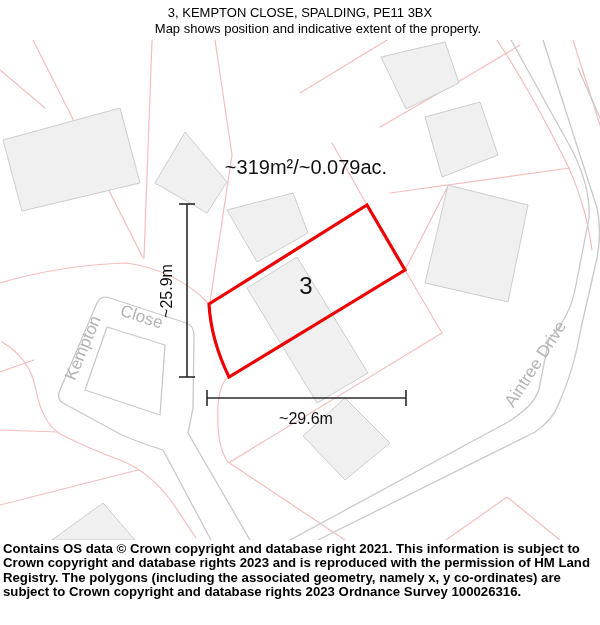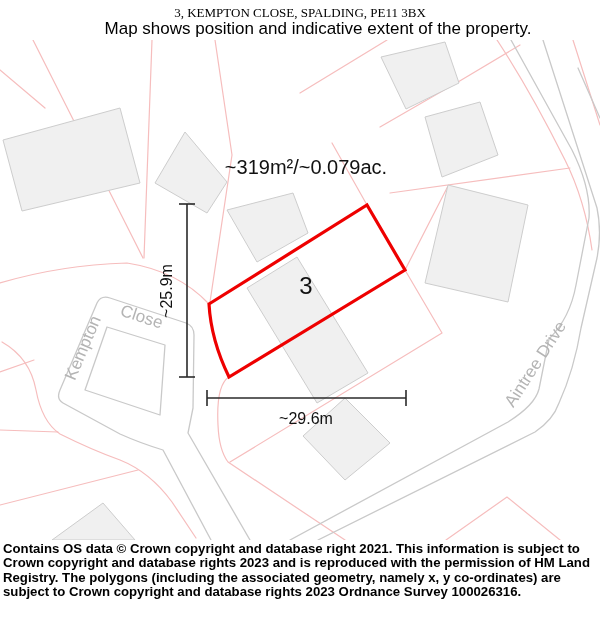--- a/index.html
+++ b/index.html
@@ -1,19 +1,19 @@
 <!DOCTYPE html>
 <html><head>
 <meta charset="utf-8">
 <style>
   html,body{margin:0;padding:0;background:#ffffff;}
   body{width:600px;height:625px;overflow:hidden;font-family:"Liberation Sans",sans-serif;color:#000;}
   .header{width:600px;height:40px;text-align:center;padding-top:5px;box-sizing:border-box;}
-  .header .t1{font-size:13px;line-height:16px;font-family:Liberation Serif, serif;}
-  .header .t2{font-size:17px;line-height:16px;margin-left:36px;}
+  .header .t1{font-size:13px;line-height:16px;}
+  .header .t2{font-size:13px;line-height:16px;margin-left:36px;}
   .map-wrap{width:600px;height:500px;position:relative;background:#fff;}
   svg{display:block;}
   .building{fill:#f0f0f0;stroke:#cdcdcd;stroke-width:1;}
   .road{fill:none;stroke:#c9c9c9;stroke-width:1.3;stroke-linejoin:round;stroke-linecap:round;}
   .pink{fill:none;stroke:#f6bdbd;stroke-width:1.2;stroke-linejoin:round;stroke-linecap:round;}
   .dim{stroke:#2a2a2a;stroke-width:1.6;}
   .annot{font-family:"Liberation Sans",sans-serif;fill:#111;}
   .street{font-family:"Liberation Sans",sans-serif;fill:#b4b4b4;}
   .footer{width:594px;padding:2px 3px 0 3px;font-size:13.2px;line-height:14.4px;text-align:left;font-weight:bold;}
 </style>

